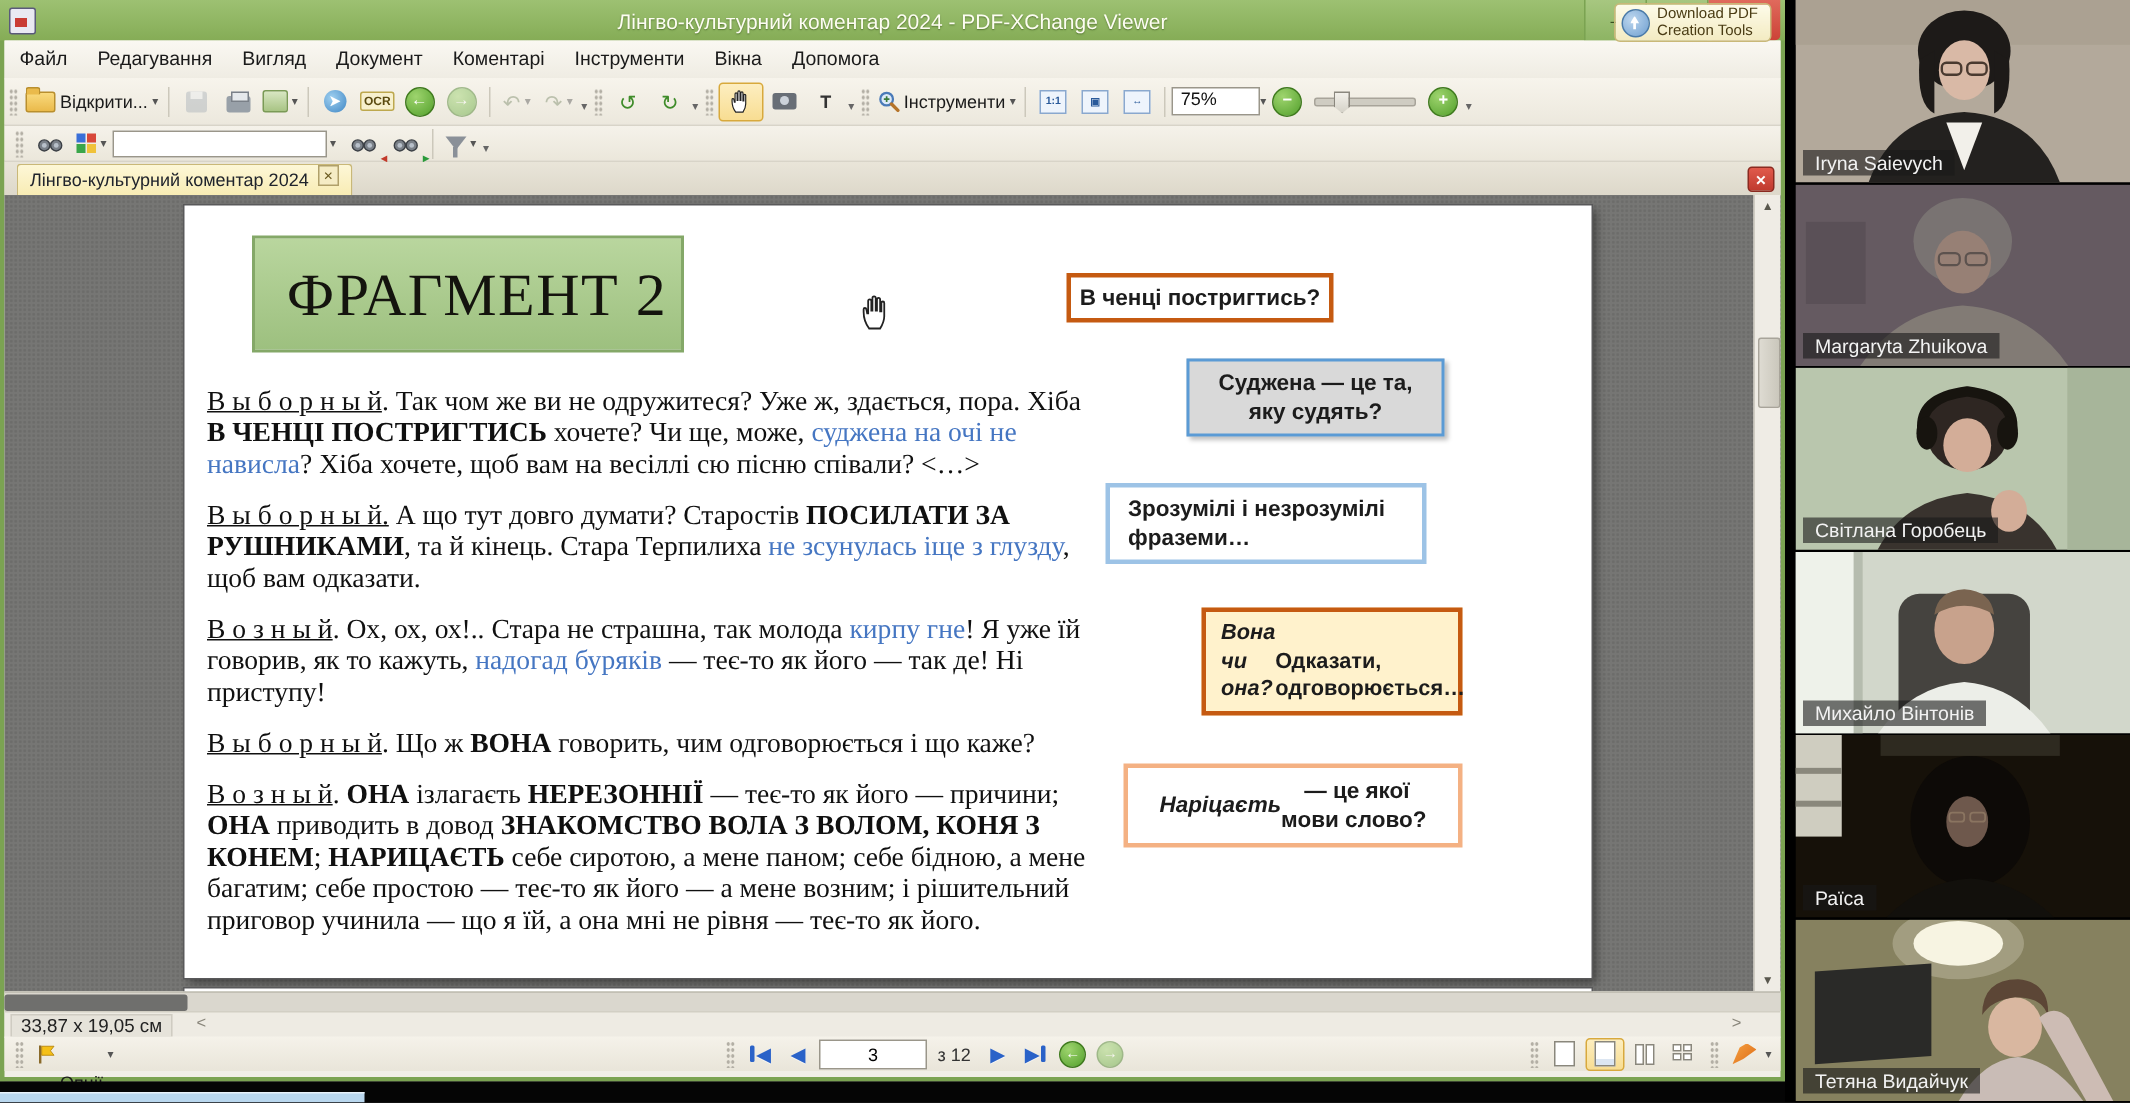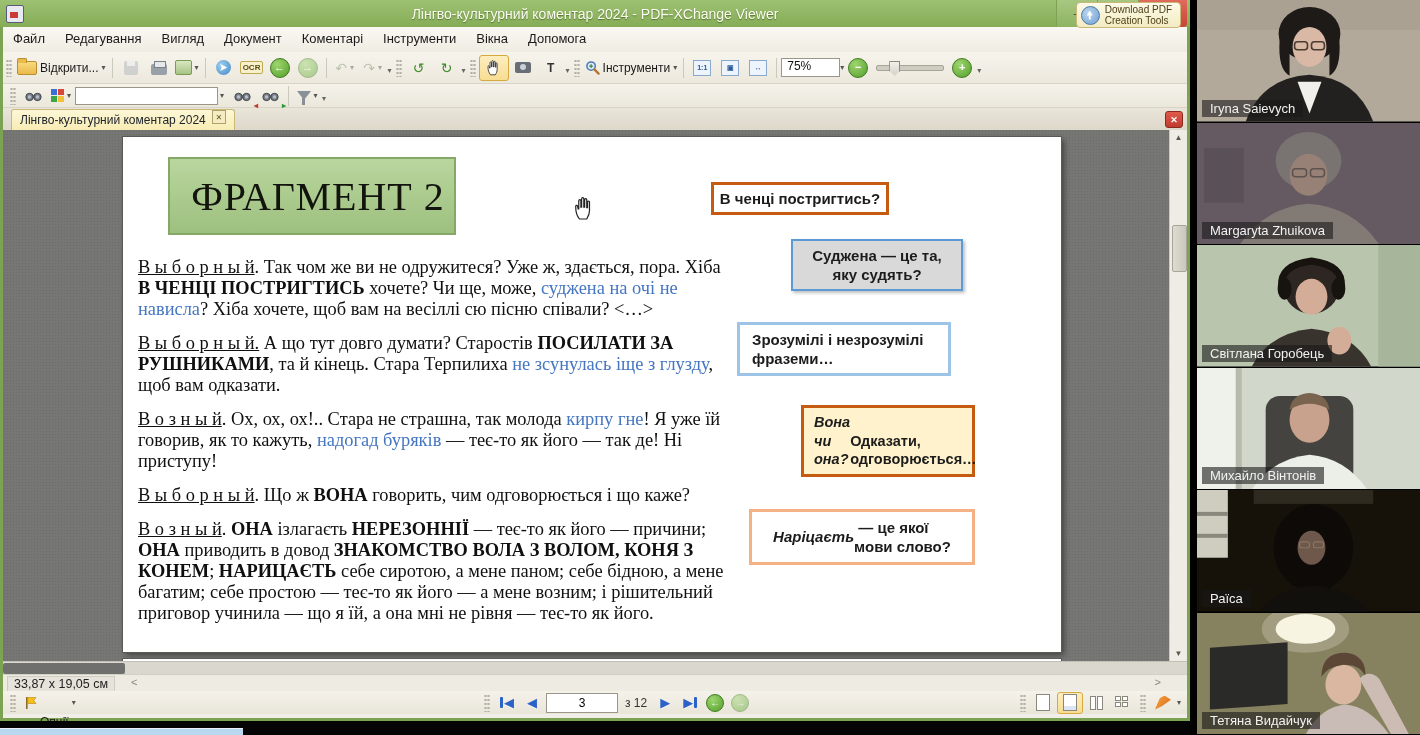--- a/index.html
+++ b/index.html
@@ -97,21 +97,21 @@
   .seg-b{font-weight:700;}
   .seg-bi{font-weight:700;font-style:italic;}
   .seg-blue{color:#4576c2;}
   .seg-speaker{text-decoration:underline;}
   .callout{position:absolute;box-sizing:border-box;font-weight:700;font-size:15px;color:#1c1c1c;
            display:flex;align-items:center;white-space:pre-wrap;line-height:1.3;}
   .co1{left:588px;top:45px;width:178px;height:33px;background:#fff;border:3px solid #c55a11;justify-content:center;text-align:center;}
   .co2{left:668px;top:102px;width:172px;height:52px;background:#d9d9d9;border:2px solid #5b9bd5;justify-content:center;text-align:center;box-shadow:2px 2px 3px rgba(0,0,0,.25);}
   .co3{left:614px;top:185px;width:214px;height:54px;background:#fff;border:3px solid #9dc3e6;padding-left:12px;text-align:left;}
   .co4{left:678px;top:268px;width:174px;height:72px;background:#fff2cc;border:3px solid #c55a11;padding-left:10px;text-align:left;font-size:14.5px;}
-  .co5{left:626px;top:372px;width:226px;height:56px;background:#fff;border:3px solid #f4b183;justify-content:center;}
+  .co5{left:626px;top:372px;width:226px;height:56px;background:#fff;border:3px solid #f4b183;justify-content:center;text-align:center;}
   .cursor-hand{position:absolute;left:450px;top:58px;width:22px;height:26px;}
   
   .vscroll{position:absolute;right:0;top:0;width:17px;height:531px;background:#efece5;border-left:1px solid #cfccc2;}
   .varrow{position:absolute;left:0;width:17px;height:15px;display:flex;align-items:center;justify-content:center;font-size:8px;color:#5a584e;}
   .vthumb{position:absolute;left:2px;top:95px;width:13px;height:45px;background:linear-gradient(90deg,#dedbd2,#cac7bc);border:1px solid #a8a49a;border-radius:2px;}
   .hscroll{position:absolute;left:0;top:661px;width:1184px;height:13px;background:#dad7ce;border-top:1px solid #c2bfb4;}
   .hthumb{position:absolute;left:0;top:1px;width:122px;height:11px;background:#6f6f6d;border-radius:2px;}
   .statusrow{position:absolute;left:0;top:674px;width:1184px;height:17px;background:#eeebe3;border-top:1px solid #d2cfc4;font-size:12px;color:#222;}
   .size-label{position:absolute;left:4px;top:1px;padding:0 6px;background:#e6e3da;border:1px solid #cfccc2;font-size:12.5px;}
   .sarrow{position:absolute;top:1px;color:#8a877c;font-size:11px;}

